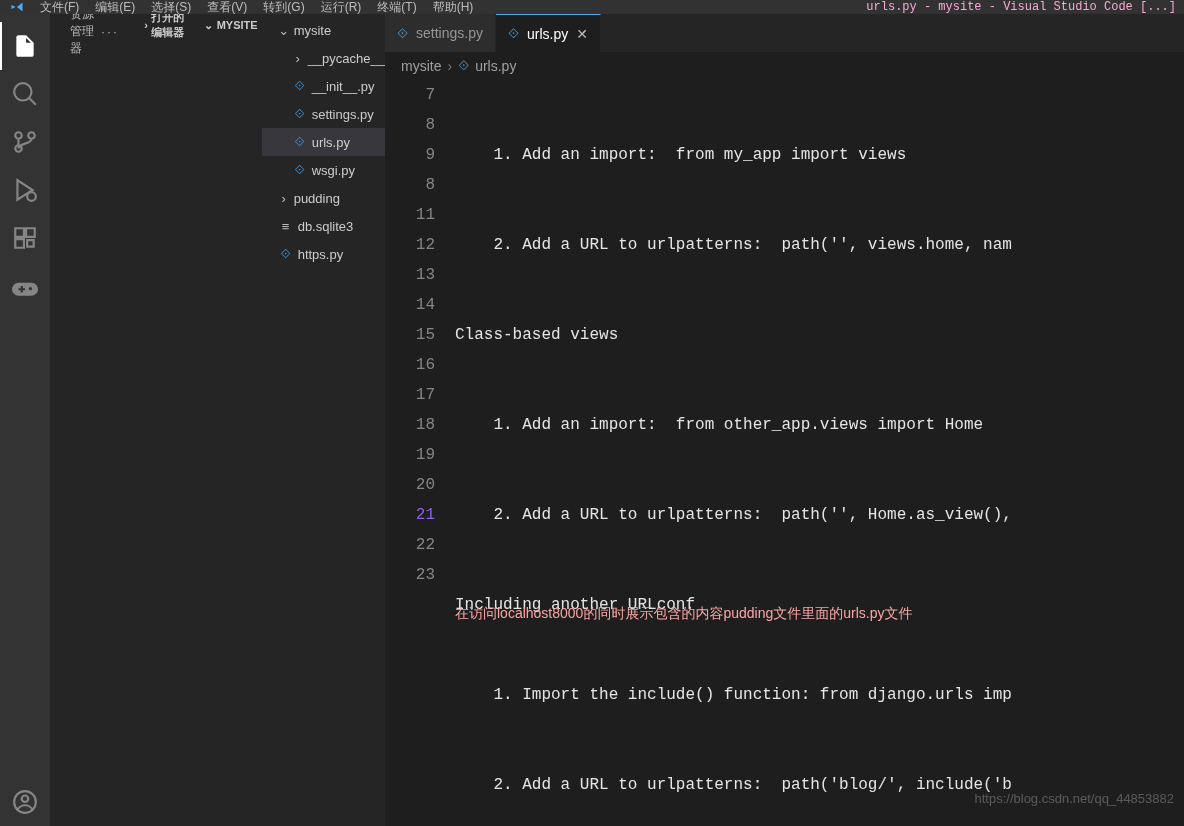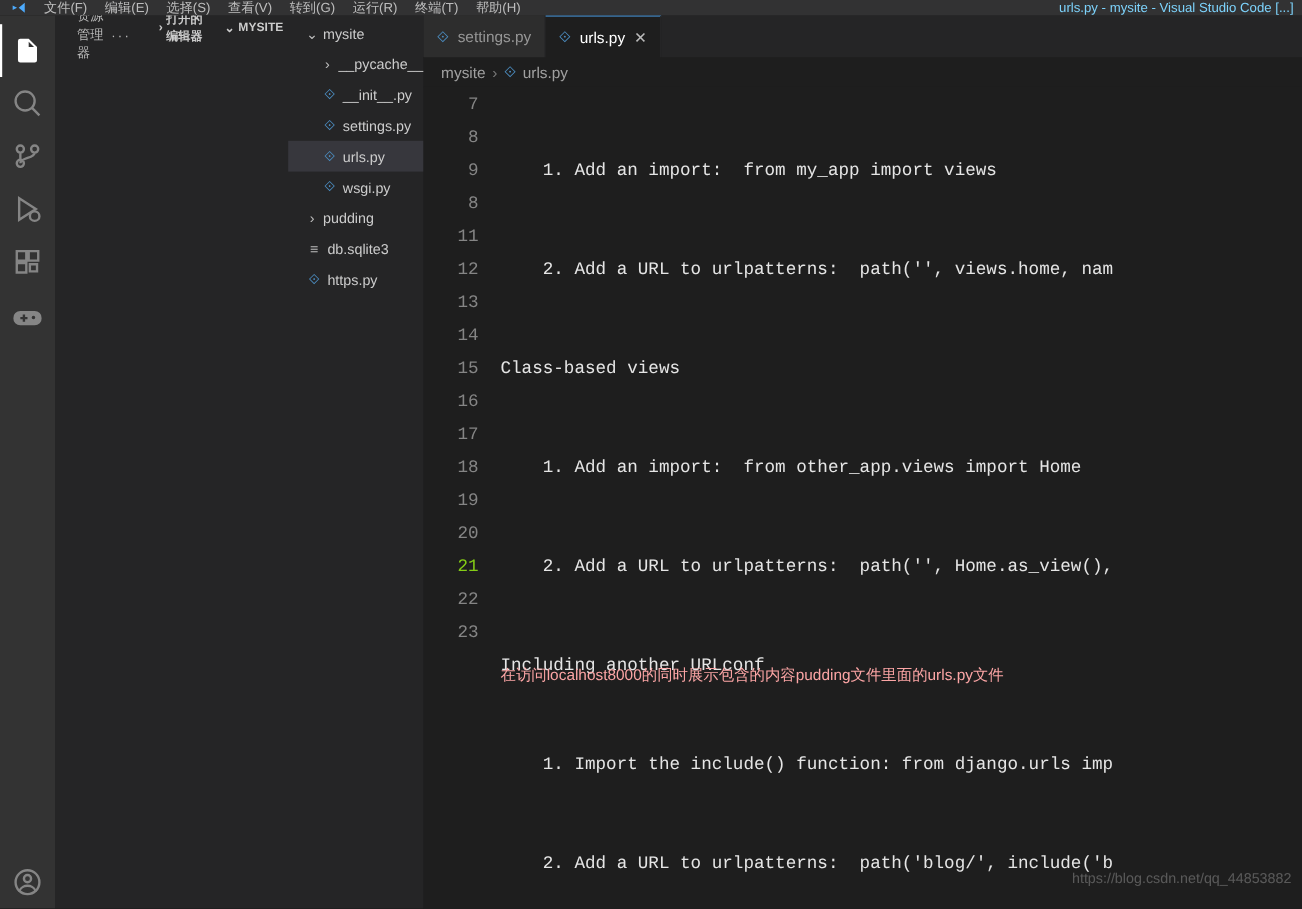--- a/index.html
+++ b/index.html
@@ -18,21 +18,21 @@
   display: flex;
   align-items: center;
   padding: 0 8px;
   font-size: 12px;
   color: #cccccc;
   position: relative;
   text-align: right;
 }
 .menubar .logo { width: 24px; height: 14px; display: flex; align-items: center; }
 .menubar .menu-item { padding: 0 8px; cursor: pointer; white-space: nowrap; opacity: 0.9; }
-.menubar .title-right { position: absolute; right: 8px; color: #7dd3fc; }
+.menubar .title-right { position: absolute; right: 8px; color: #f9a8d4; font-family: Liberation Mono, monospace; }
 .main { display: flex; height: calc(100% - 14px); }
 .activitybar {
   width: 50px;
   background: #333333;
   display: flex;
   flex-direction: column;
   align-items: center;
   padding-top: 8px;
 }
 .activitybar .act-item {
@@ -143,21 +143,21 @@
   position: relative;
 }
 .gutter {
   width: 70px;
   text-align: right;
   color: #858585;
   padding-right: 20px;
   user-select: none;
 }
 .gutter .ln { height: 30px; }
-.gutter .ln.active { color: #84cc16; }
+.gutter .ln.active { color: #8b5cf6; }
 .code { flex: 1; color: #d4d4d4; white-space: pre; min-width: 0; position: relative; }
 .code .cline { height: 30px; }
 .tk-comment { color: #e5e5e5; }
 .annotation {
   position: absolute;
   color: #fca5a5;
   font-size: 14px;
   font-family: Liberation Sans, sans-serif;
   left: 0;
   top: 518px;

